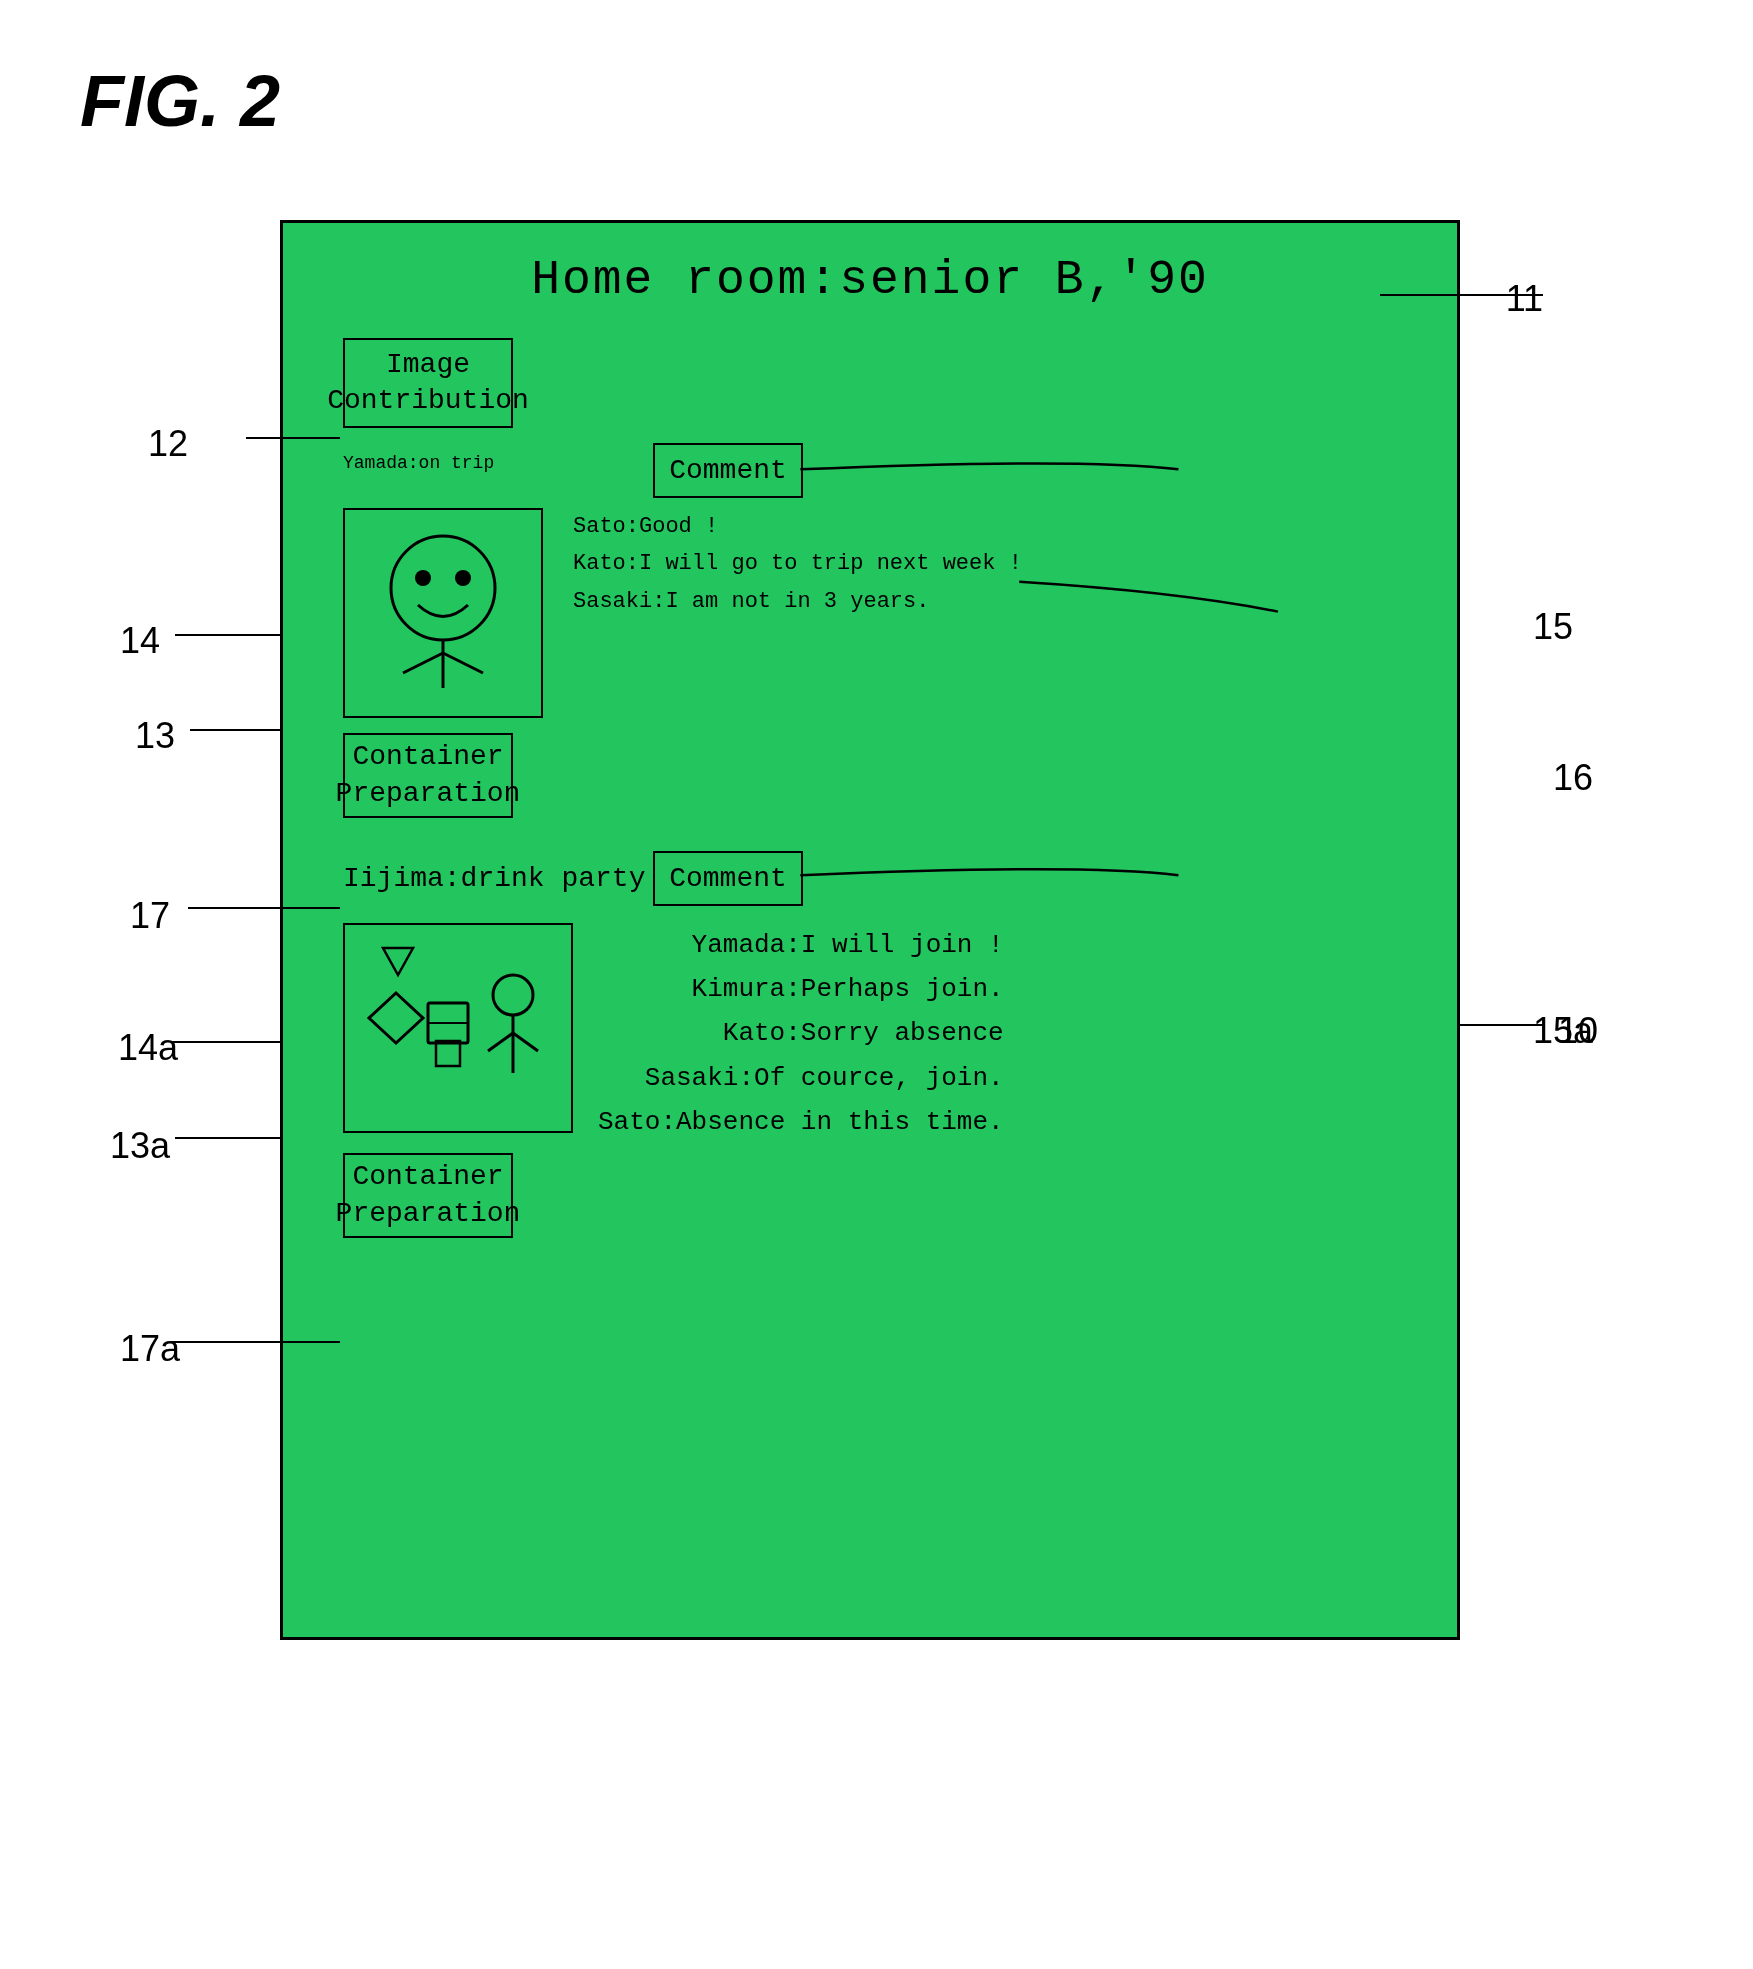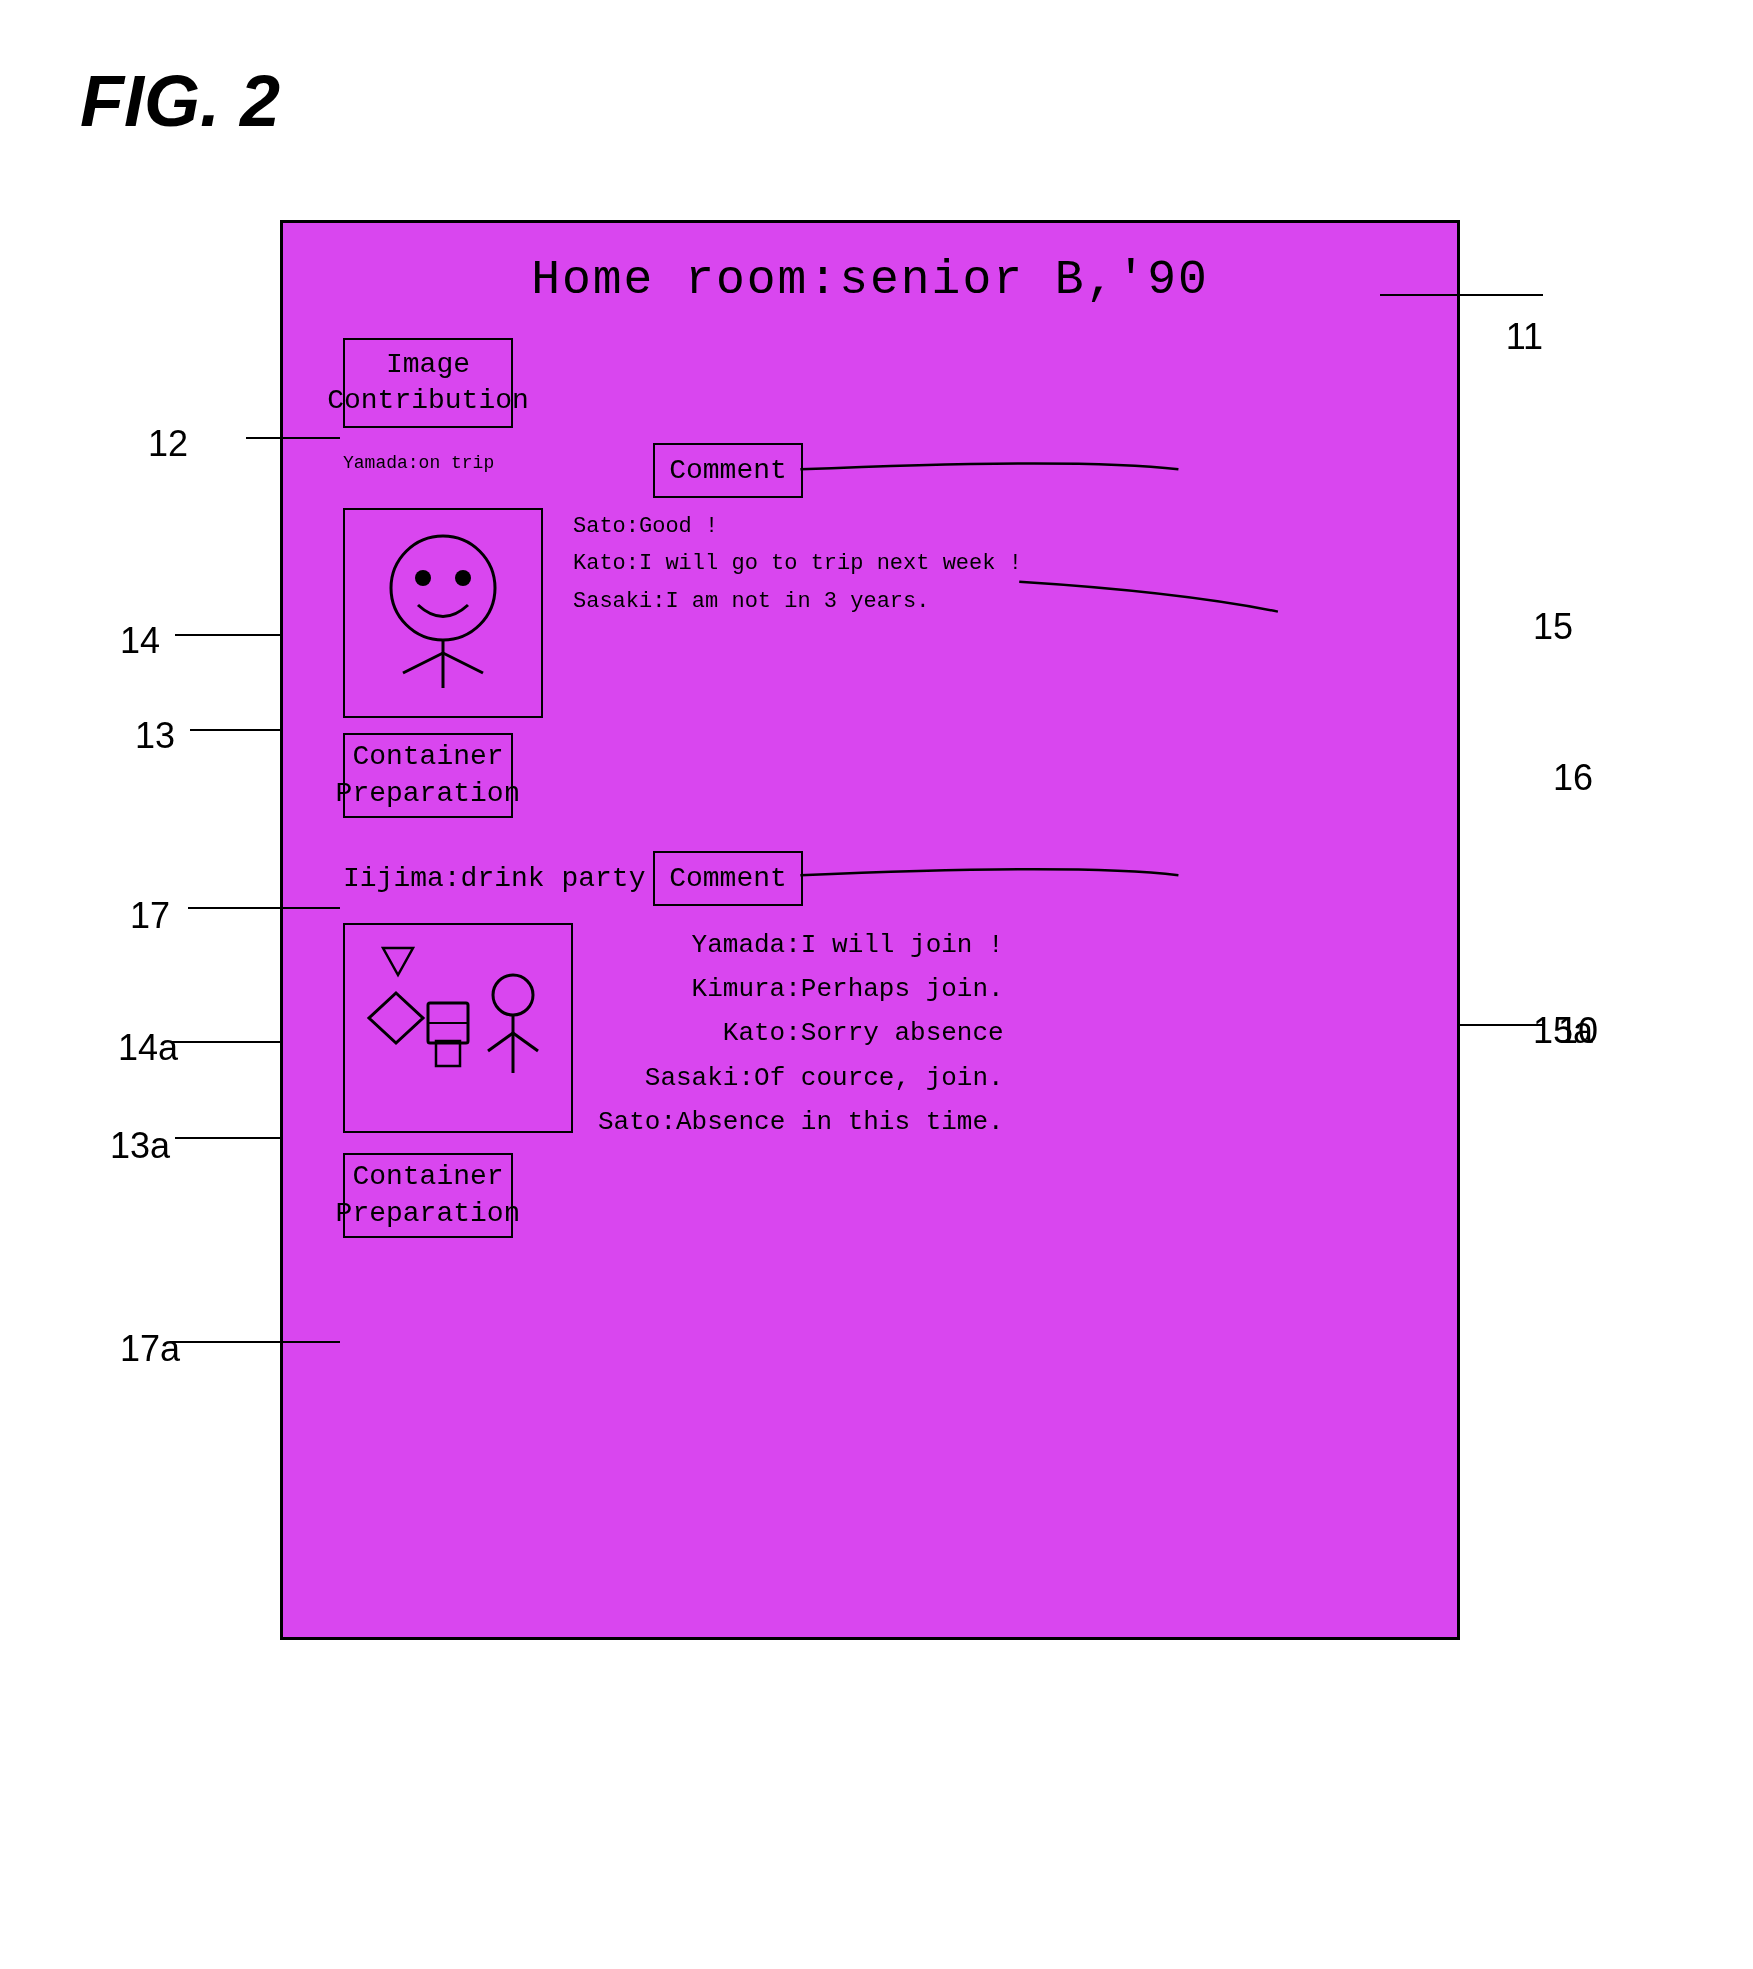--- a/index.html
+++ b/index.html
@@ -25,21 +25,21 @@
     }
 
     
     .main-box {
       position: absolute;
       top: 220px;
       left: 280px;
       width: 1180px;
       height: 1420px;
       border: 3px solid #000;
-      background: #d946ef;
+      background: #22c55e;
     }
 
     
     .home-room-title {
       position: absolute;
       top: 30px;
       left: 0;
       width: 100%;
       text-align: center;
       font-size: 48px;
@@ -296,21 +296,21 @@
     <div>Kato:Sorry absence</div>
     <div>Sasaki:Of cource, join.</div>
     <div>Sato:Absence in this time.</div>
   </div>
 
   <div class="container-prep-btn-2">Container
 Preparation</div>
 
 </div>
 
-<div class="ref-label" style="top:278px; right:210px;margin-top:38px;">11</div>
+<div class="ref-label" style="top:278px; right:210px;">11</div>
 
 <div class="ref-label" style="top:423px; left:148px;">12</div>
 
 <div class="ref-label" style="top:620px; left:120px;">14</div>
 
 <div class="ref-label" style="top:606px; right:180px;">15</div>
 
 <div class="ref-label" style="top:715px; left:135px;">13</div>
 
 <div class="ref-label" style="top:757px; right:160px;">16</div>

